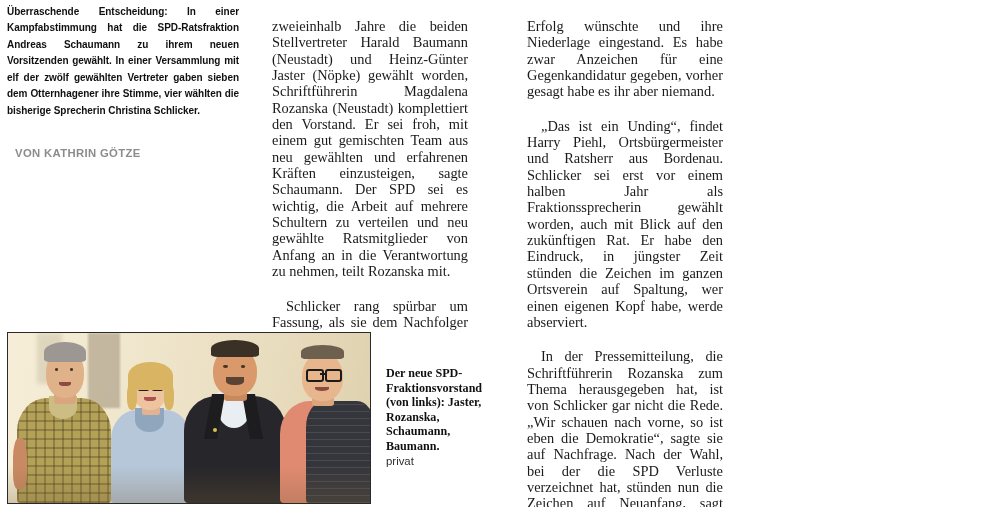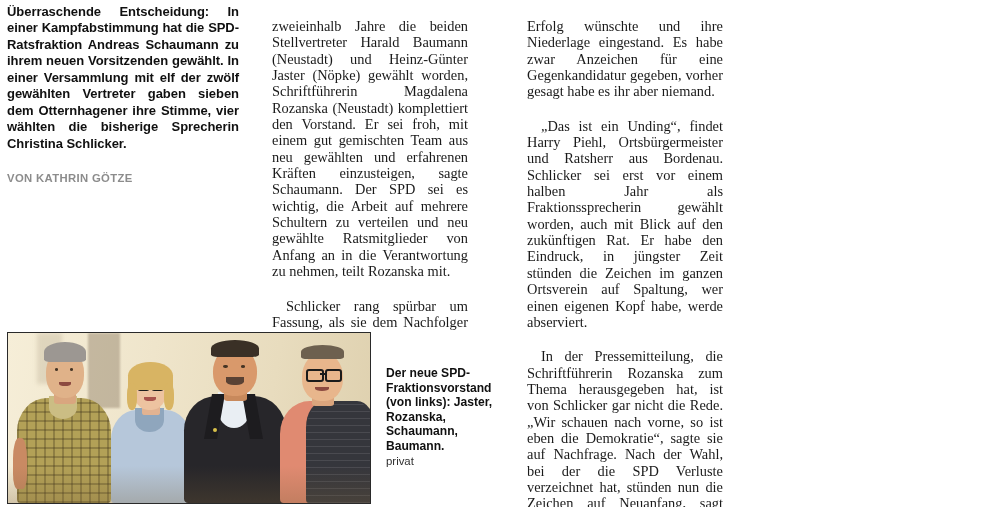--- a/index.html
+++ b/index.html
@@ -23,38 +23,38 @@
   }
   #col1 { left: 7px;   }
   #col2 { left: 254px; }
   #col3 { left: 509px; }
   #col4 { left: 764px; }
 
   
   .lead {
     font-family: "Liberation Sans", sans-serif;
     font-weight: bold;
-    font-size: 13px;
+    font-size: 10px;
     line-height: 16.45px;
     color: #101010;
     text-align: justify;
     text-justify: inter-word;
     letter-spacing: -0.05px;
     margin: 0;
     padding-top: 4px;
   }
 
   
   .byline {
     font-family: "Liberation Sans", sans-serif;
     font-weight: bold;
     font-size: 11.3px;
     letter-spacing: 0.35px;
     color: #8c8c8c;
-    margin: 0;
+    margin: 8px;
     padding-top: 20px;
   }
 
   
   .body-text {
     font-family: "Liberation Serif", serif;
     font-size: 14.4px;
     line-height: 16.35px;
     color: #1a1a1a;
     text-align: justify;
@@ -176,21 +176,21 @@
   }
 
   
   #caption-block {
     position: absolute;
     left: 386px;
     top: 366px;
     width: 118px;
   }
   .caption {
-    font-family: Liberation Sans, sans-serif;
+    font-family: Liberation Serif, serif;
     font-weight: bold;
     font-size: 12.1px;
     line-height: 14.6px;
     color: #101010;
     margin: 0;
   }
   .credit {
     font-family: "Liberation Sans", sans-serif;
     font-weight: normal;
     font-size: 11.4px;

